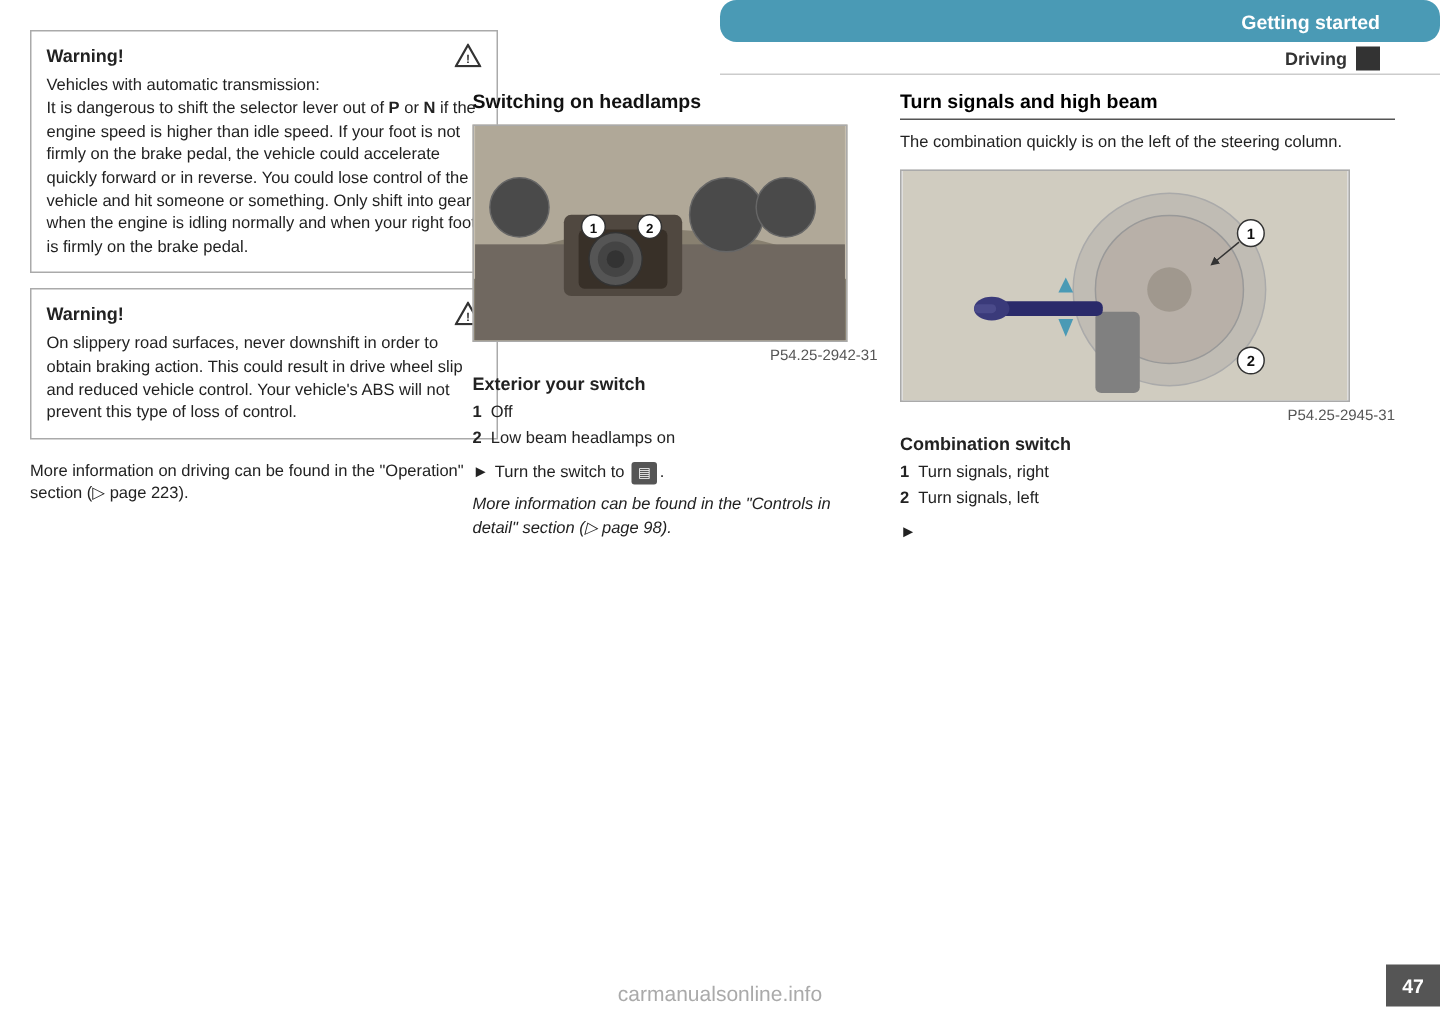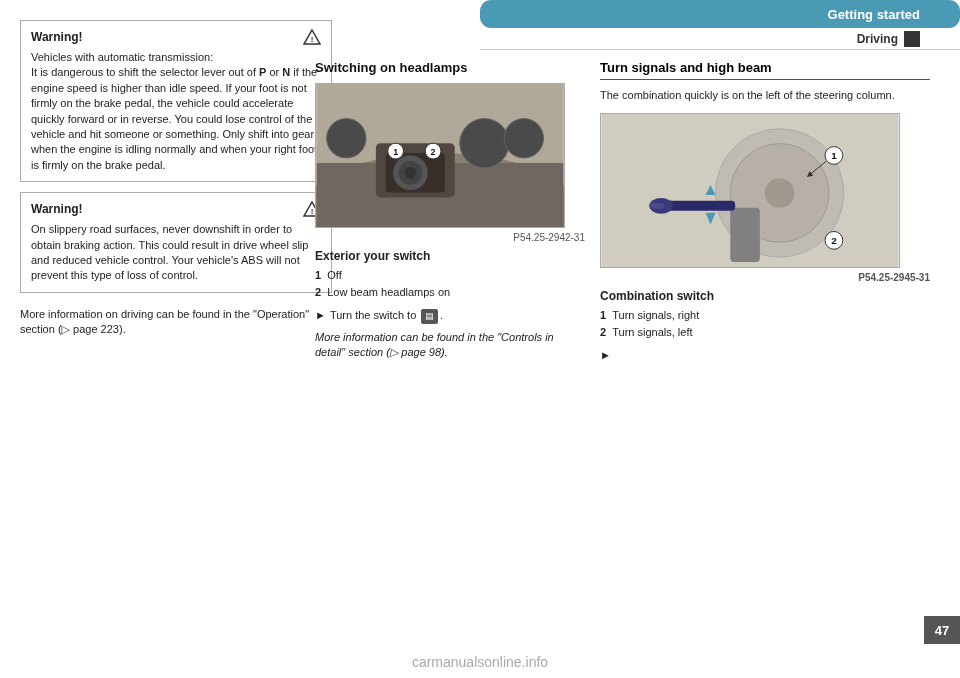--- a/index.html
+++ b/index.html
@@ -55,21 +55,21 @@
       width: 16px;
       height: 16px;
       background: #333;
       margin-left: 6px;
       display: inline-block;
     }
 
     
     .page-number {
       position: absolute;
-      bottom: 34px;
+      bottom: 7px;
       right: 0;
       width: 36px;
       height: 28px;
       background: #555;
       color: #fff;
       font-size: 13px;
       font-weight: bold;
       display: flex;
       align-items: center;
       justify-content: center;
@@ -228,21 +228,20 @@
       border: 1px solid #aaa;
       position: relative;
       margin-bottom: 4px;
       overflow: hidden;
     }
     .combo-image-caption {
       font-size: 10px;
       color: #555;
       text-align: right;
       margin-bottom: 6px;
-      font-weight: bold;
     }
 
     .combo-switch-title {
       font-weight: bold;
       font-size: 12px;
       margin-bottom: 4px;
     }
 
     .right-instruction {
       font-size: 11px;

